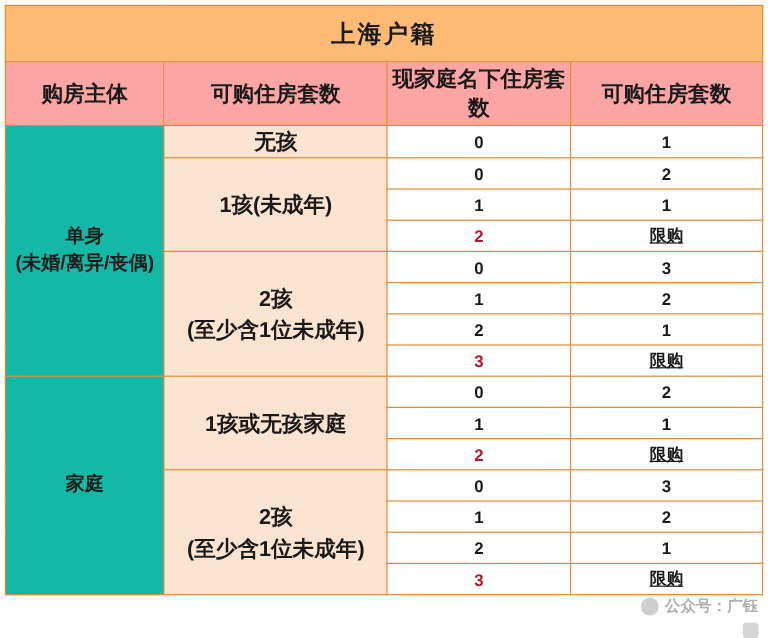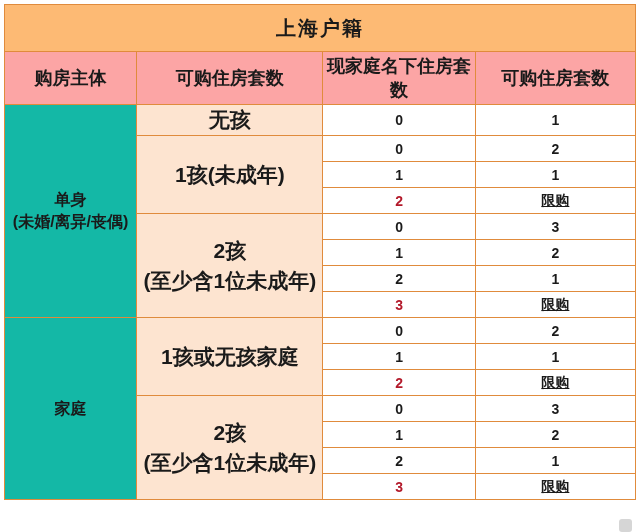--- a/index.html
+++ b/index.html
@@ -52,21 +52,21 @@
   }
   .left-head {
     background: #14b8a6;
     color: #ffffff;
     font-size: 16px;
     line-height: 1.4;
     padding: 4px 2px;
   }
   .sub {
     background: #fde4d0;
-    font-size: 21px;
+    font-size: 18px;
     line-height: 1.45;
     padding: 3px 4px;
   }
   .val {
     background: #ffffff;
     font-size: 14px;
     height: 25px;
   }
   .val.red {
     color: #b3192a;
@@ -214,20 +214,24 @@
         <td class="val">2</td>
         <td class="val">1</td>
       </tr>
       <tr>
         <td class="val red">3</td>
         <td class="val limit">限购</td>
       </tr>
     </tbody>
   </table>
 
+  <div class="wm-top">
+    <span class="wm-dot"></span>
+    <span>公众号：广钰</span>
+  </div>
 
   <div class="wm">
     <span class="sohu-badge">
       <span class="sohu-mark"></span>
     </span>
   </div>
 
 </div>
 
 </body></html>

